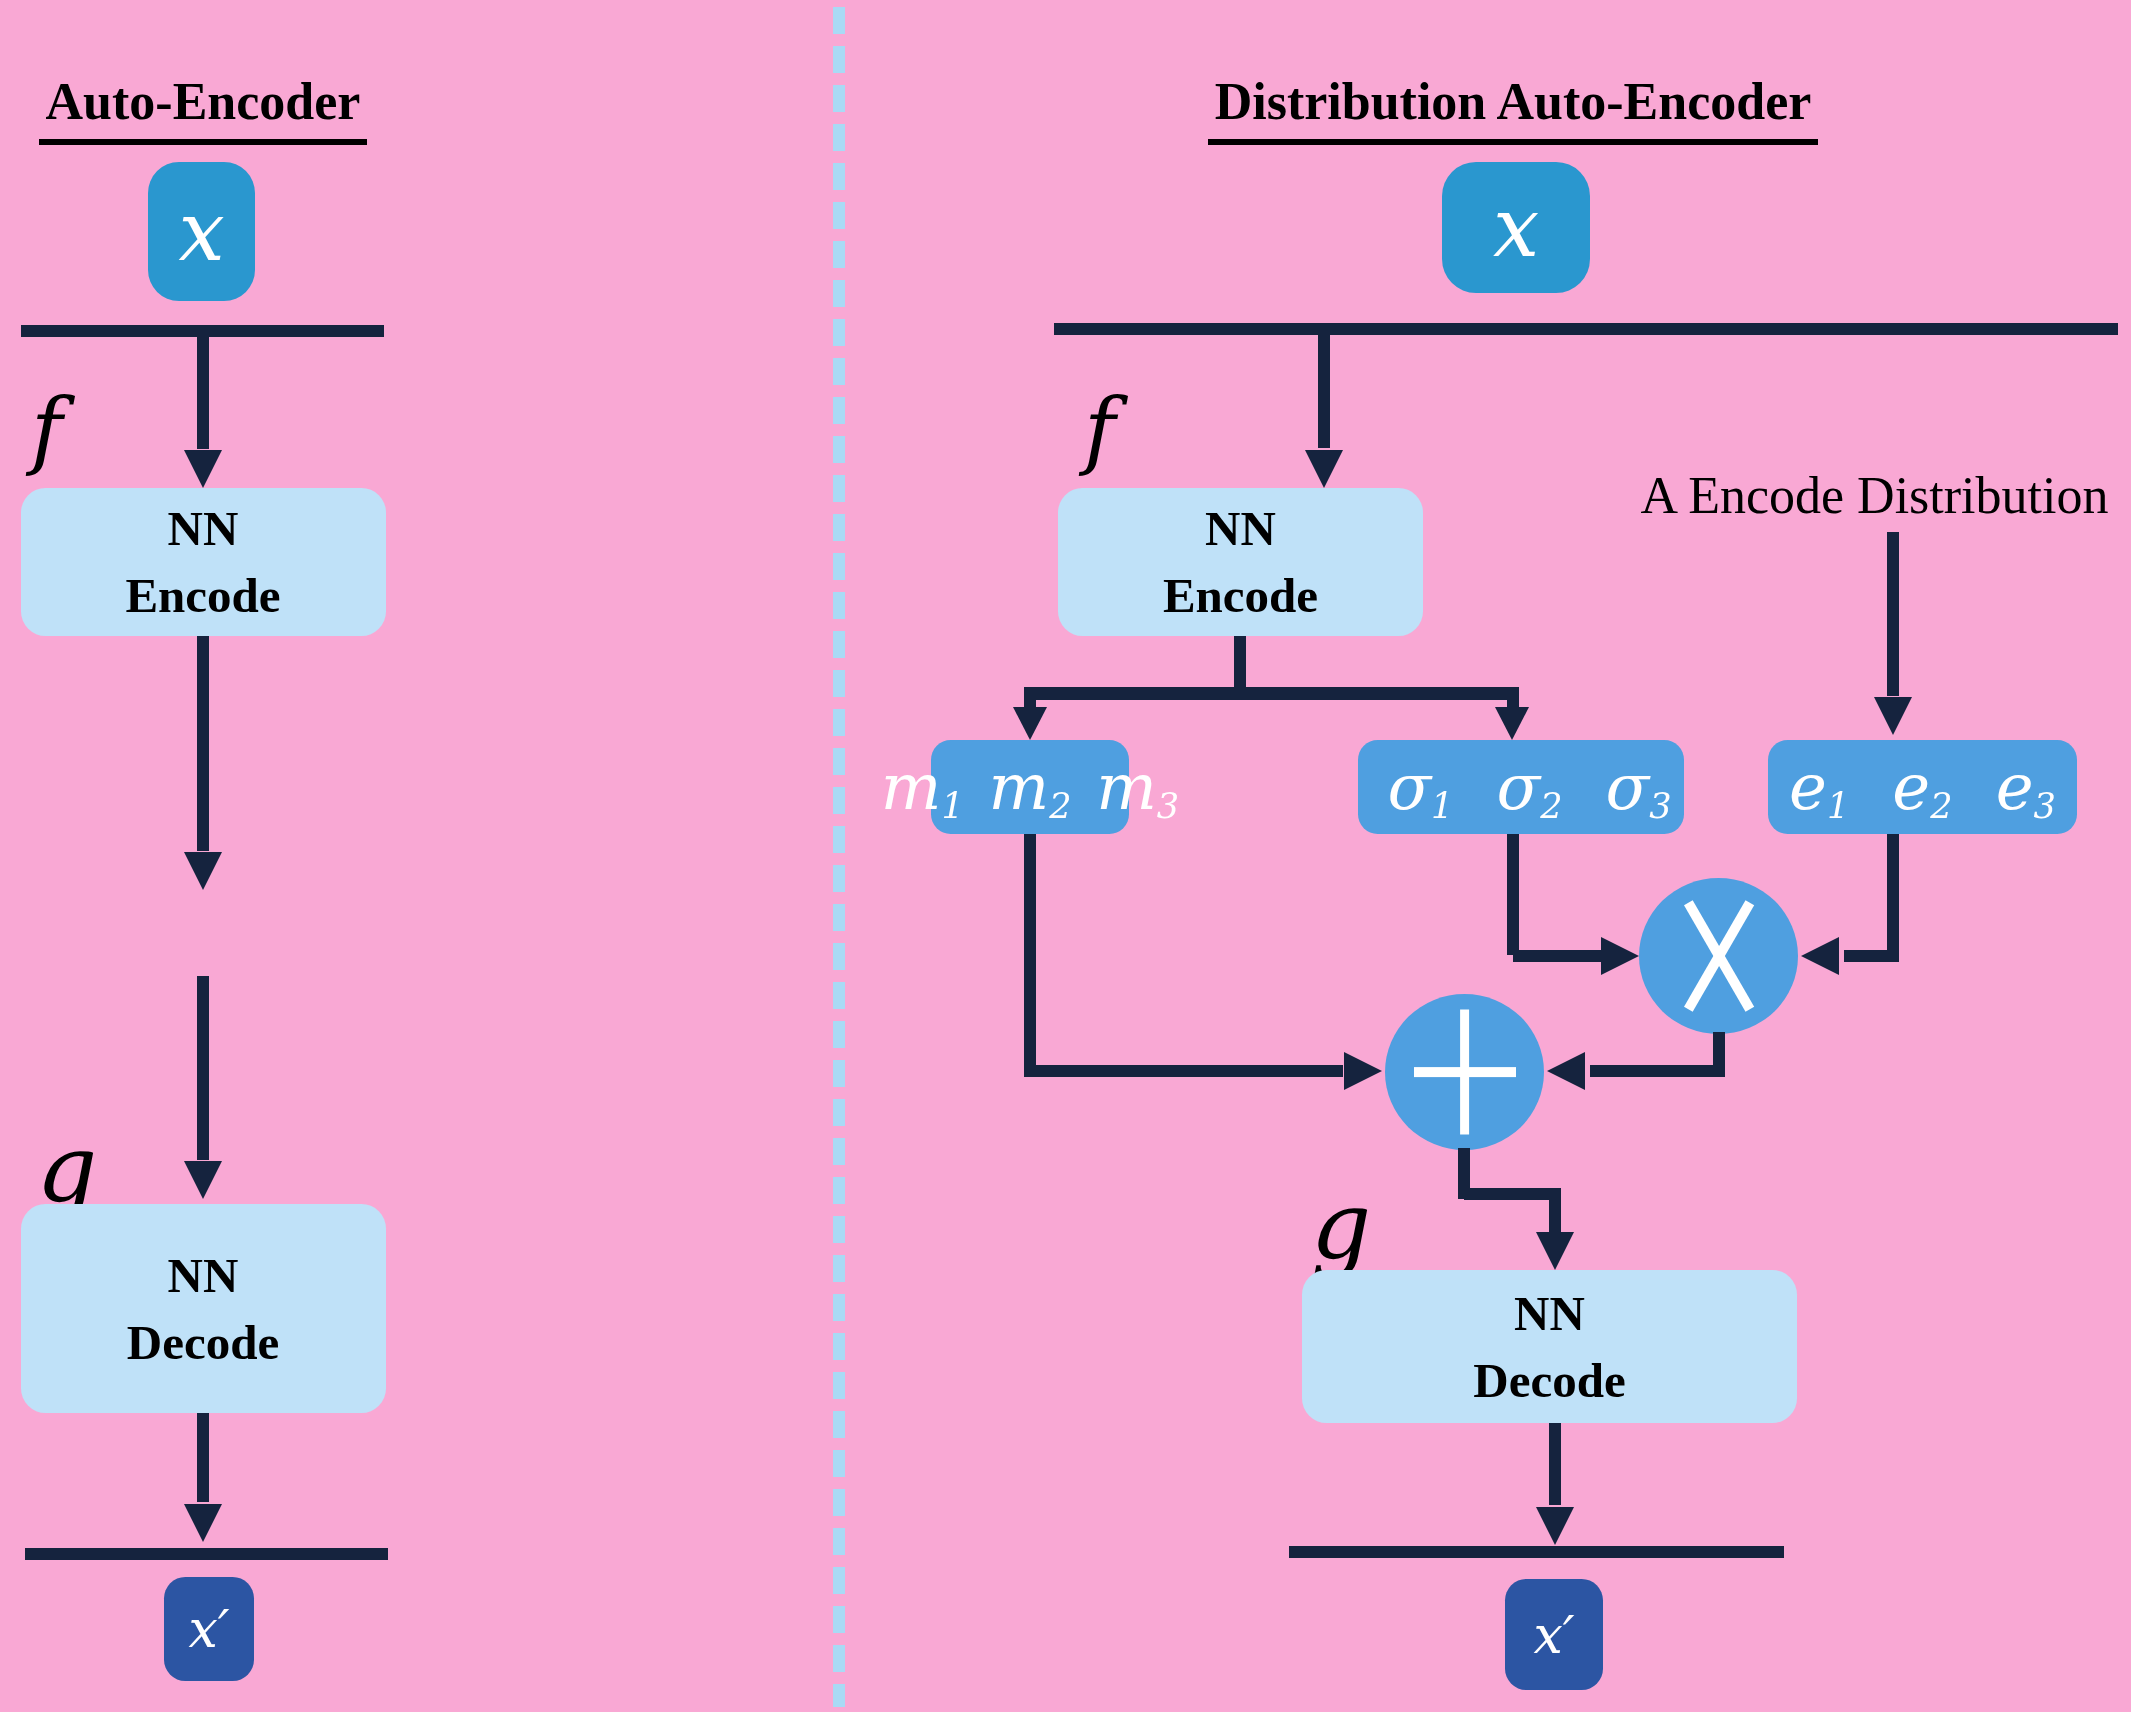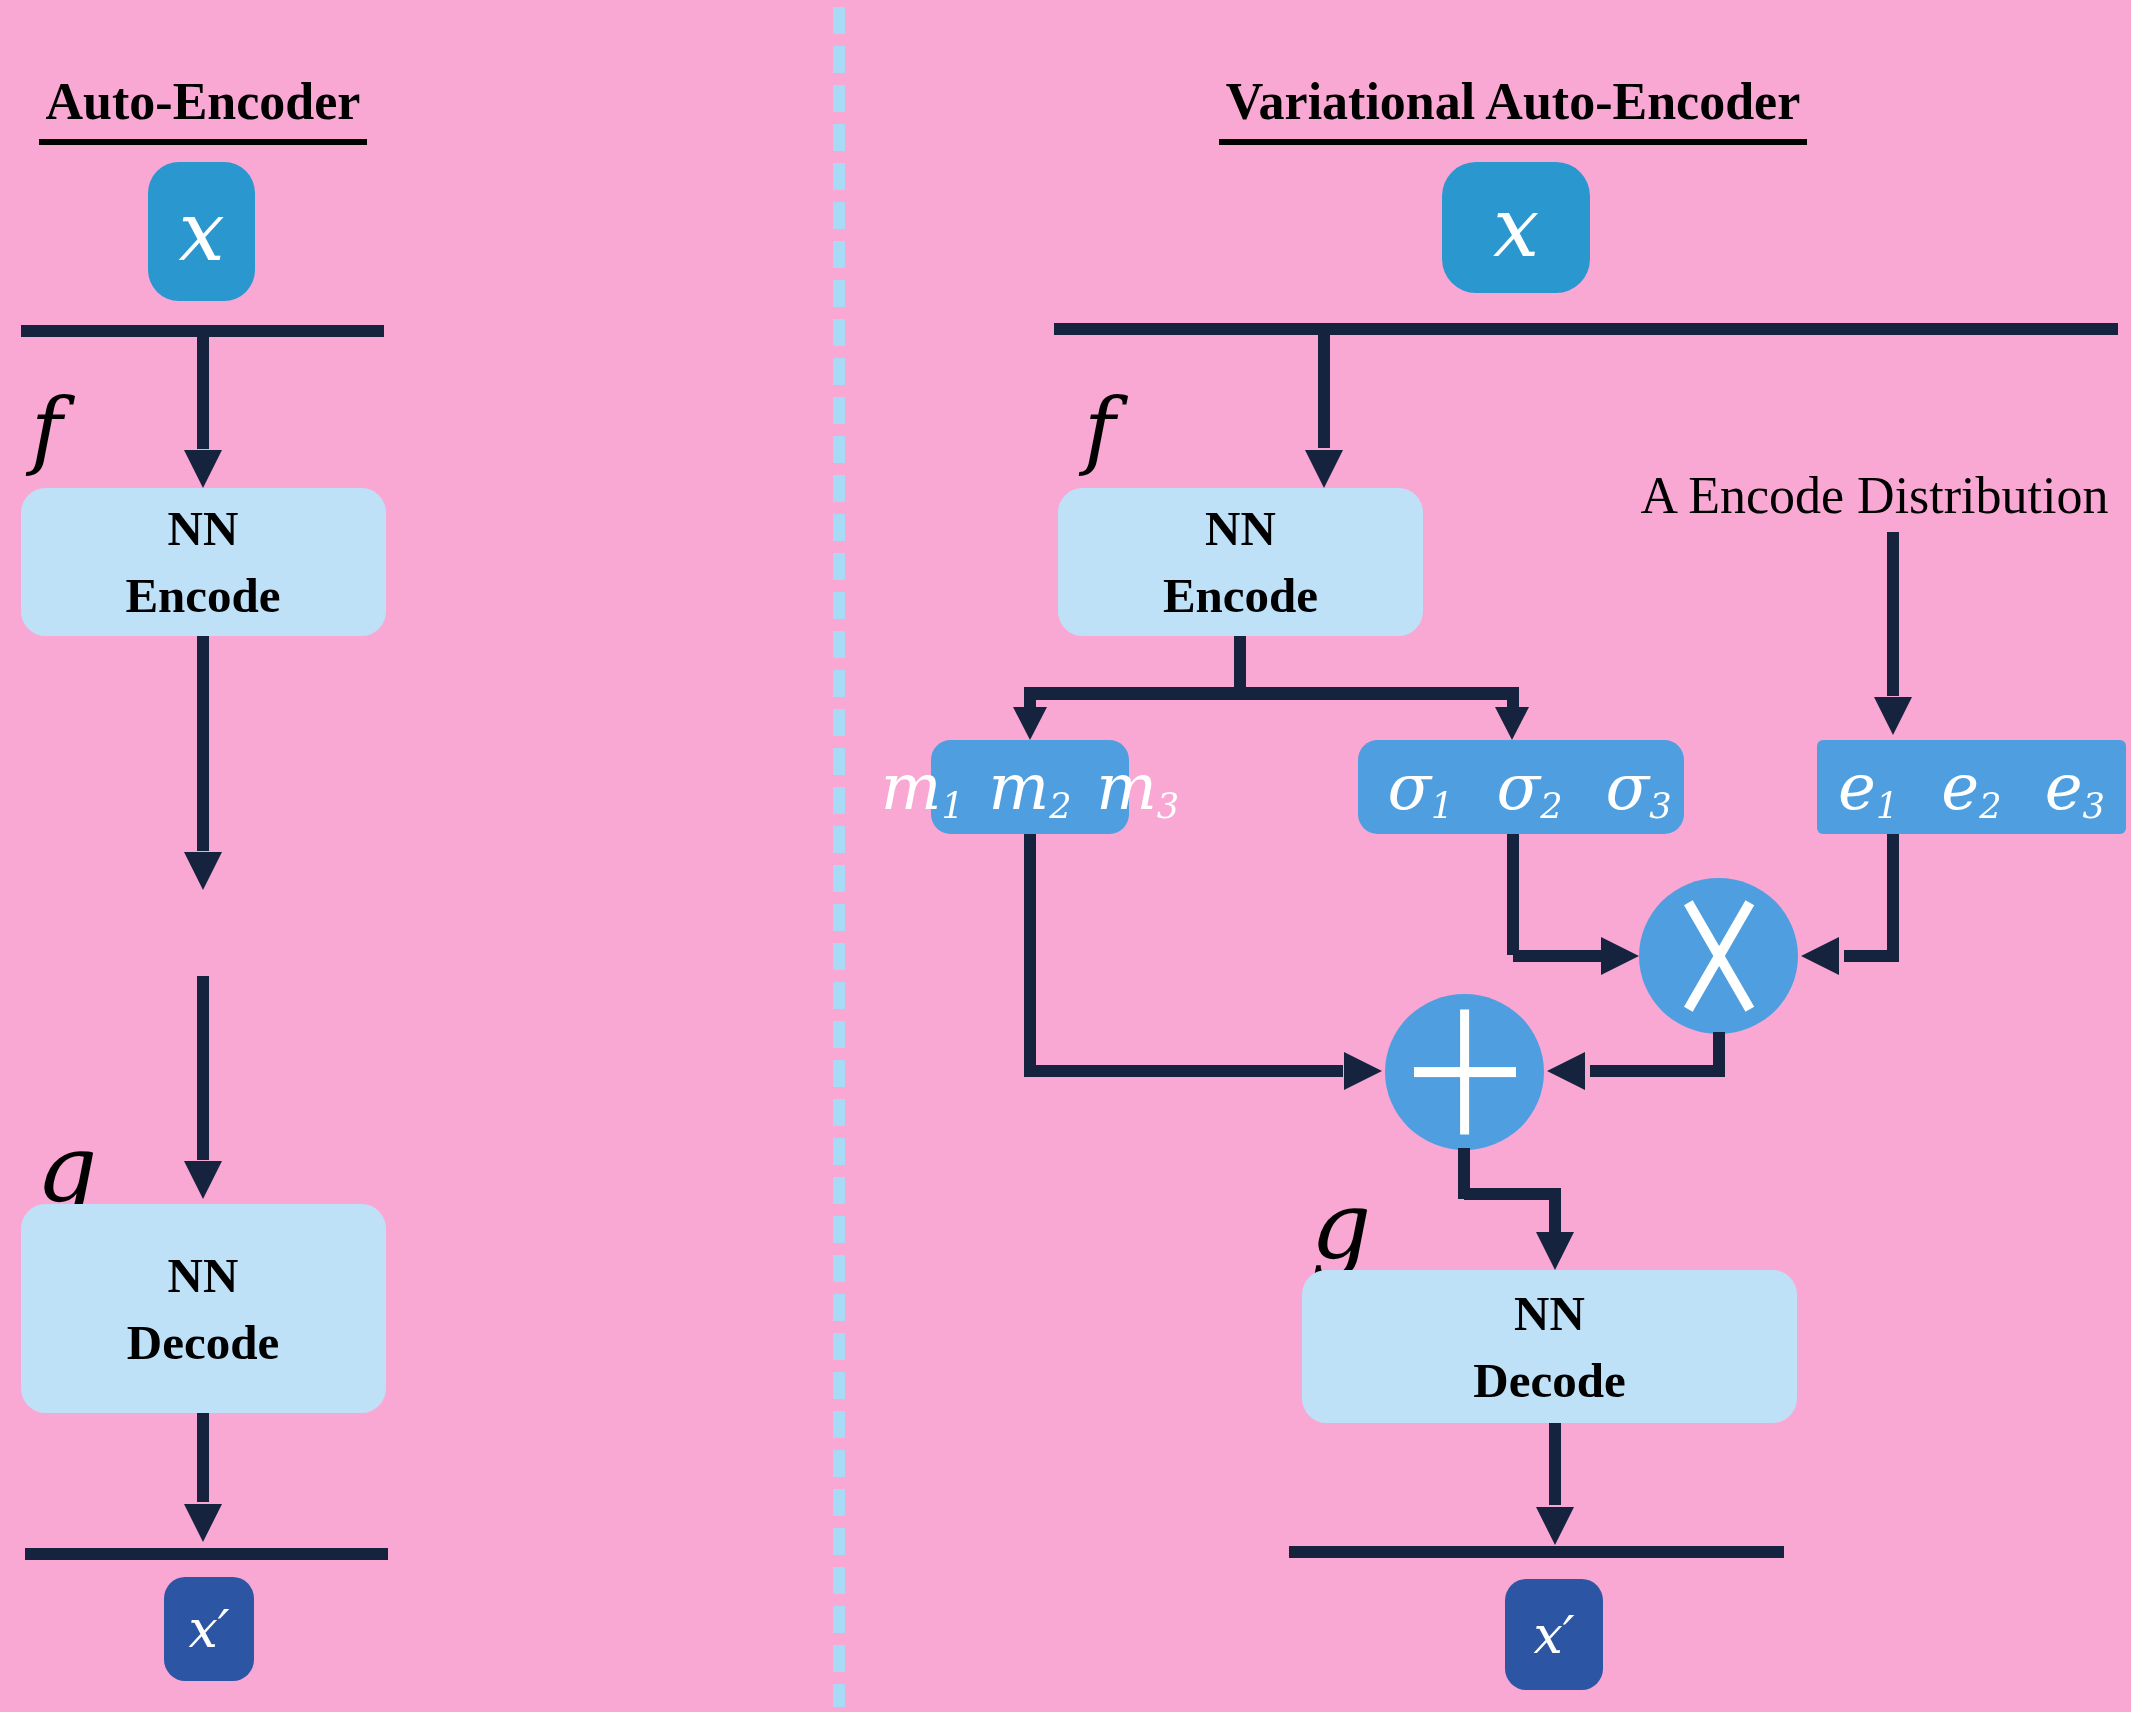--- a/index.html
+++ b/index.html
@@ -97,21 +97,21 @@
 
   <div class="abs hline" style="left:24.6px;top:1548px;width:363px;height:11.5px;"></div>
 
   <div class="abs box box-dark" style="left:164px;top:1577px;width:90px;height:104px;">
     <span class="mathit wlabel" style="font-size:52px;">x′</span>
   </div>
 
   <div class="abs divider" style="left:833px;top:6.6px;height:1700px;"></div>
 
   <div class="abs title" style="left:1058px;top:72px;width:910px;">
-    <span class="ul">Variational Auto-Encoder</span>
+    <span class="ul">Distribution Auto-Encoder</span>
   </div>
 
   <div class="abs box box-bright" style="left:1442px;top:162px;width:148px;height:131px;border-radius:34px;">
     <span class="mathit wlabel" style="font-size:82px;">x</span>
   </div>
 
   <div class="abs hline" style="left:1054px;top:323px;width:1064px;height:11.5px;"></div>
 
   <div class="abs stem" style="left:1318px;top:335px;width:11.5px;height:113px;"></div>
   <div class="abs ah ah-down" style="left:1305px;top:450px;"></div>
@@ -140,21 +140,21 @@
   <div class="abs box box-mid tokens gap-m mathit" style="left:931px;top:740px;width:198px;height:94px;">
     <span><span>m</span><sub>1</sub></span>
     <span><span>m</span><sub>2</sub></span>
     <span><span>m</span><sub>3</sub></span>
   </div>
   <div class="abs box box-mid tokens gap-s mathit" style="left:1358px;top:740px;width:309px;height:94px;padding-left:17px;">
     <span><span>σ</span><sub>1</sub></span>
     <span><span>σ</span><sub>2</sub></span>
     <span><span>σ</span><sub>3</sub></span>
   </div>
-  <div class="abs box box-mid tokens gap-s mathit" style="left:1817px;top:740px;width:309px;height:94px;border-radius:6px;">
+  <div class="abs box box-mid tokens gap-s mathit" style="left:1768px;top:740px;width:309px;height:94px;">
     <span><span>e</span><sub>1</sub></span>
     <span><span>e</span><sub>2</sub></span>
     <span><span>e</span><sub>3</sub></span>
   </div>
 
   <div class="abs stem" style="left:1507px;top:834px;width:11.5px;height:121px;"></div>
   <div class="abs hbar" style="left:1513px;top:950px;width:90px;height:11.5px;"></div>
   <div class="abs ah ah-right" style="left:1601px;top:937px;"></div>
 
   <div class="abs stem" style="left:1887px;top:834px;width:11.5px;height:121px;"></div>

